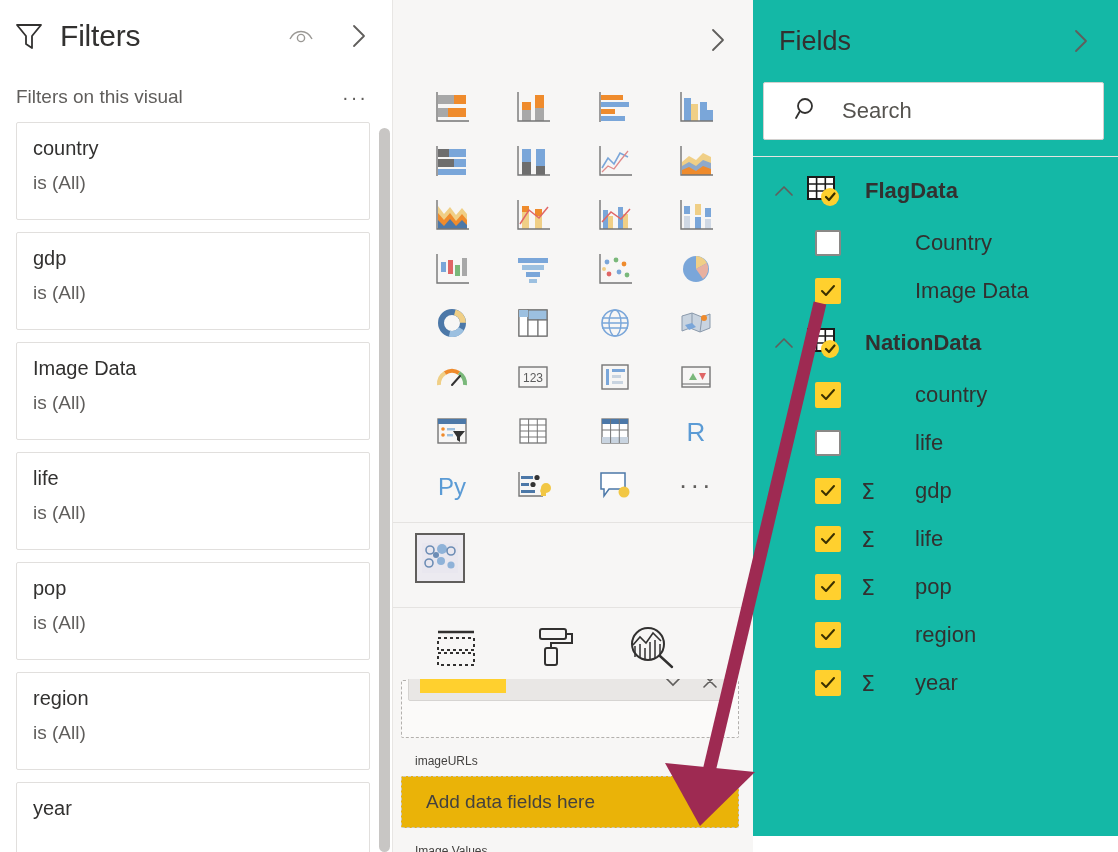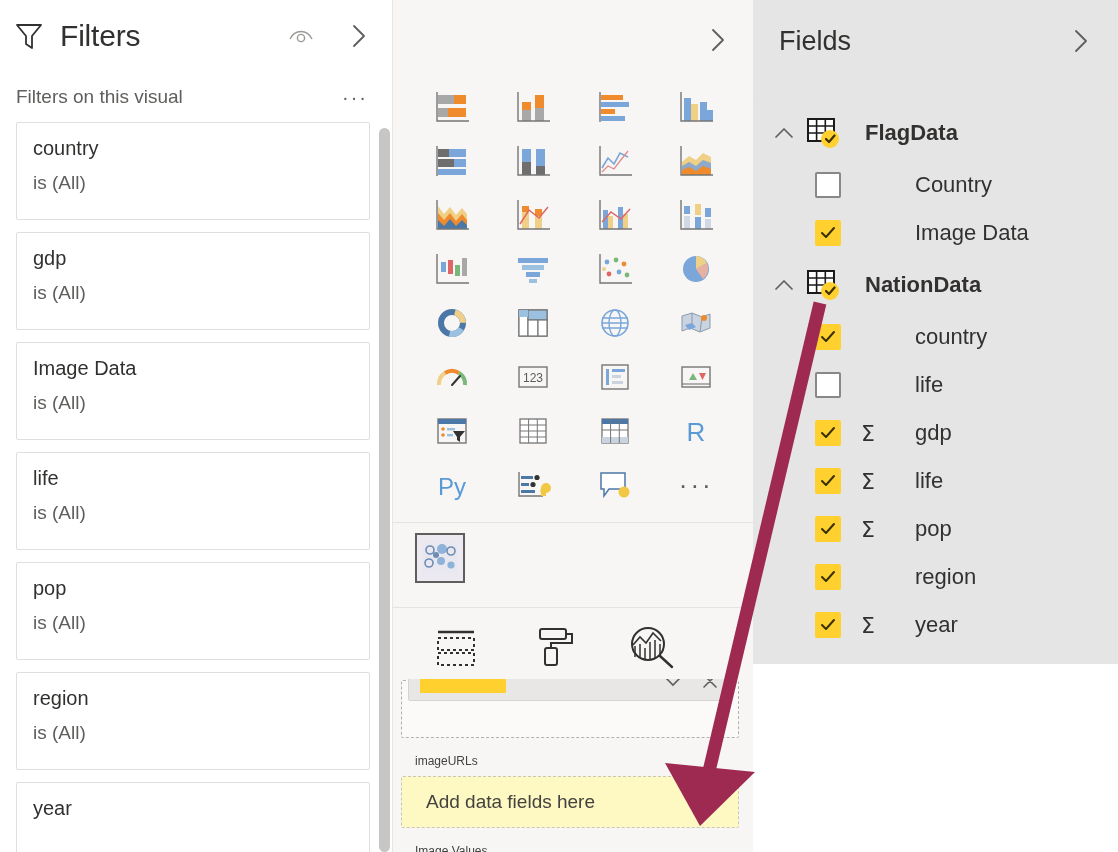--- a/index.html
+++ b/index.html
@@ -189,21 +189,21 @@
     background: #fbfaf9;
     border-radius: 2px;
     padding: 6px;
     min-height: 54px;
   }
   .well-drop.empty {
     display: flex;
     align-items: center;
     padding-left: 24px;
     min-height: 52px;
-    background: #fef9c3;
+    background: #eab308;
     border-color: #c8c6c4;
   }
   .well-placeholder {
     font-size: 19px;
     color: #44423f;
   }
   .chip {
     display: flex;
     align-items: center;
     background: #e9e7e5;
@@ -252,22 +252,22 @@
     left: 152px;
     top: 14px;
     z-index: 6;
     pointer-events: none;
   }
 
   
   .fields-pane {
     width: 365px;
     flex: 1 1 auto;
-    height: 664px;
-    background: #e5e5e5;
+    height: 836px;
+    background: #14b8a6;
     position: relative;
   }
   .fields-header {
     display: flex;
     align-items: center;
     height: 82px;
     padding: 0 24px 0 26px;
   }
   .fields-title {
     font-size: 27px;
@@ -811,20 +811,29 @@
   <div class="fields-pane">
     <div class="fields-header">
       <span class="fields-title">Fields</span>
       <span class="icon-btn">
         <svg width="20" height="28" viewBox="0 0 20 28">
           <path d="M5 4 L15 14 L5 24" fill="none" stroke="#605e5c" stroke-width="1.8" stroke-linecap="round" stroke-linejoin="round"></path>
         </svg>
       </span>
     </div>
 
+    <div class="search-box">
+      <span>
+        <svg width="26" height="26" viewBox="0 0 26 26">
+          <circle cx="11" cy="10" r="7" fill="none" stroke="#323130" stroke-width="1.8"></circle>
+          <path d="M6 15 L2 22" stroke="#323130" stroke-width="1.8" stroke-linecap="round"></path>
+        </svg>
+      </span>
+      <span class="search-text">Search</span>
+    </div>
 
     <div class="fields-sep"></div>
 
     <div class="field-tree">
 
       <div class="table-row">
         <span class="chev-box">
           <svg width="22" height="14" viewBox="0 0 22 14">
               <path d="M3 11 L11 3 L19 11" fill="none" stroke="#605e5c" stroke-width="1.7" stroke-linecap="round" stroke-linejoin="round"></path>
             </svg>

